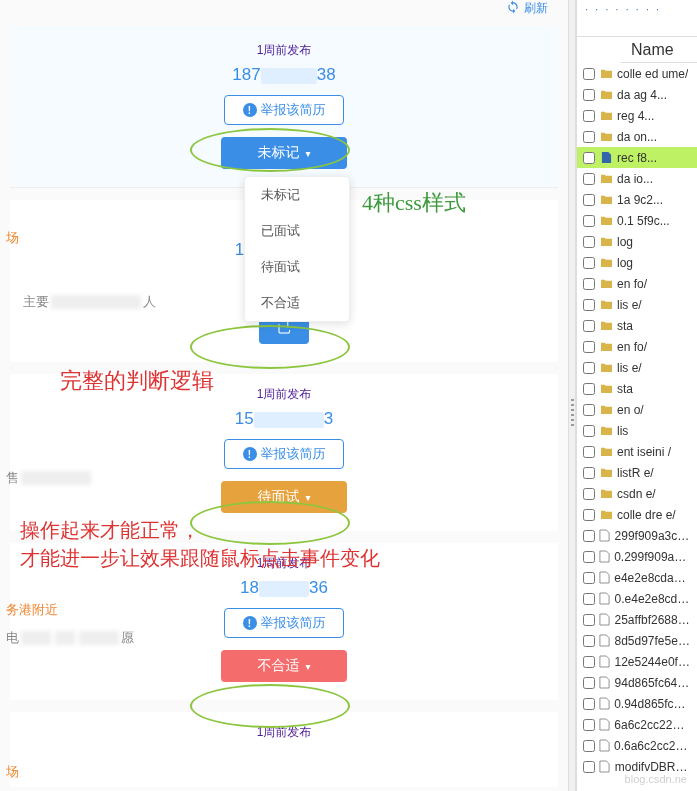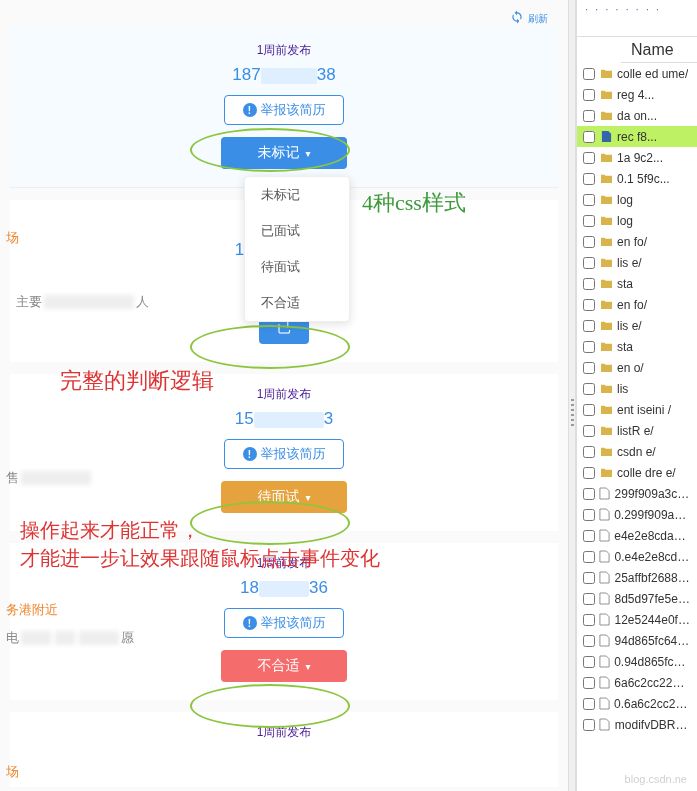--- a/index.html
+++ b/index.html
@@ -16,21 +16,21 @@
     .tree-row { display: flex; align-items: center; height: 21px; padding: 0 6px; font-size: 12px; color: #333; }
     .tree-row input[type="checkbox"] { width: 12px; height: 12px; margin-right: 4px; }
     .tree-icon { width: 14px; height: 14px; margin-right: 4px; display: inline-flex; align-items: center; justify-content: center; }
     .tree-icon.folder { color: #c9a23c; }
     .tree-icon.folder svg { fill: #d9b44a; }
     .tree-icon.file svg { fill: #fff; stroke: #888; stroke-width: 1; }
     .tree-icon.file2 svg { fill: #36a; }
     .tree-label { white-space: nowrap; overflow: hidden; text-overflow: ellipsis; max-width: 90px; position: relative; }
     .row-selected { background: #bef264; }
 
-    .refresh-bar { position: absolute; top: 0; right: 20px; height: 26px; display: flex; align-items: flex-end; color: #3a8ee6; font-size: 10px; gap: 4px; }
+    .refresh-bar { position: absolute; top: 0; right: 20px; height: 26px; display: flex; align-items: flex-start; color: #3a8ee6; font-size: 12px; gap: 4px; }
     .refresh-icon svg { fill: #3a8ee6; }
 
     .card-stack { position: absolute; top: 26px; left: 0; right: 0; bottom: 0; }
     .card { background: #fff; margin: 0 10px 12px 10px; padding: 12px 14px 18px 14px; position: relative; }
     .card.first { margin-top: 0; padding-top: 16px; background: #f5fbff; border-bottom: 1px solid #eee; }
     .card .time { text-align: center; color: #4c1d95; font-size: 12px; margin-bottom: 6px; }
     .card .phone { text-align: center; color: #3a8ee6; font-size: 17px; margin-bottom: 10px; }
     .card .phone .mask { display: inline-block; width: 56px; height: 16px; background: #dfefff; vertical-align: middle; border-radius: 2px; }
     .report-btn { display: block; margin: 0 auto 12px auto; width: 120px; height: 30px; border: 1px solid #3a8ee6; border-radius: 4px; background: #fff; color: #3a8ee6; font-size: 13px; display: flex; align-items: center; justify-content: center; gap: 4px; }
     .report-btn .warn-icon { width: 14px; height: 14px; border-radius: 50%; background: #3a8ee6; color: #fff; font-size: 10px; display: inline-flex; align-items: center; justify-content: center; font-weight: bold; }
@@ -50,21 +50,21 @@
     .anno.green { color: #3c9a3c; font-size: 22px; left: 362px; top: 188px; }
     .anno.red1 { color: #d33; font-size: 22px; left: 60px; top: 366px; }
     .anno.red2 { color: #d33; font-size: 20px; left: 20px; top: 516px; line-height: 28px; }
     .side-text { position: absolute; left: 6px; font-size: 13px; color: #888; display: flex; align-items: center; }
     .side-text.orange { color: #ee8833; }
     .side-text .mask { display: inline-block; height: 14px; background: #eee; filter: blur(2px); margin: 0 2px; }
     .watermark { position: absolute; right: 10px; bottom: 6px; font-size: 11px; color: rgba(0,0,0,0.2); }
     .st-229 { left: 6px; top: 229px; }
     .st-467 { left: 6px; top: 469px; }
     .st-627 { left: 6px; top: 629px; }
-    .st-293 { left: 16px; top: 293px; }
+    .st-293 { left: 23px; top: 293px; }
     .st-601 { left: 6px; top: 601px; }
     .st-763 { left: 6px; top: 763px; }
     .w-90 { width:90px; }
     .w-70 { width:70px; }
     .w-30 { width:30px; }
     .w-20 { width:20px; }
     .w-40 { width:40px; }
     .card > .status-row { display:flex; justify-content:center; }
     .card.short-top .time { text-align:center; }
   </style>
@@ -196,39 +196,57 @@
           </span>
           <span class="tree-label">colle  ed  ume/</span>
         </div>
         <div class="tree-row">
           <input type="checkbox" style="">
           <span class="tree-icon folder">
             <svg width="13" height="11" viewBox="0 0 14 12">
               <path d="M1 2h4l1 1h7v8H1z"></path>
             </svg>
           </span>
+          <span class="tree-label">da  ag  4...</span>
+        </div>
+        <div class="tree-row">
+          <input type="checkbox" style="">
+          <span class="tree-icon folder">
+            <svg width="13" height="11" viewBox="0 0 14 12">
+              <path d="M1 2h4l1 1h7v8H1z"></path>
+            </svg>
+          </span>
           <span class="tree-label">reg     4...</span>
         </div>
         <div class="tree-row">
           <input type="checkbox" style="">
           <span class="tree-icon folder">
             <svg width="13" height="11" viewBox="0 0 14 12">
               <path d="M1 2h4l1 1h7v8H1z"></path>
             </svg>
           </span>
           <span class="tree-label">da       on...</span>
         </div>
         <div class="tree-row row-selected">
           <input type="checkbox" style="">
           <span class="tree-icon file2">
             <svg width="11" height="13" viewBox="0 0 12 14">
               <path d="M1 1h7l3 3v9H1z"></path>
             </svg>
           </span>
           <span class="tree-label">rec      f8...</span>
+        </div>
+        <div class="tree-row">
+          <input type="checkbox" style="">
+          <span class="tree-icon folder">
+            <svg width="13" height="11" viewBox="0 0 14 12">
+              <path d="M1 2h4l1 1h7v8H1z"></path>
+            </svg>
+          </span>
+          <span class="tree-label">da       io...</span>
         </div>
         <div class="tree-row">
           <input type="checkbox" style="">
           <span class="tree-icon folder">
             <svg width="13" height="11" viewBox="0 0 14 12">
               <path d="M1 2h4l1 1h7v8H1z"></path>
             </svg>
           </span>
           <span class="tree-label">1a       9c2...</span>
         </div>

